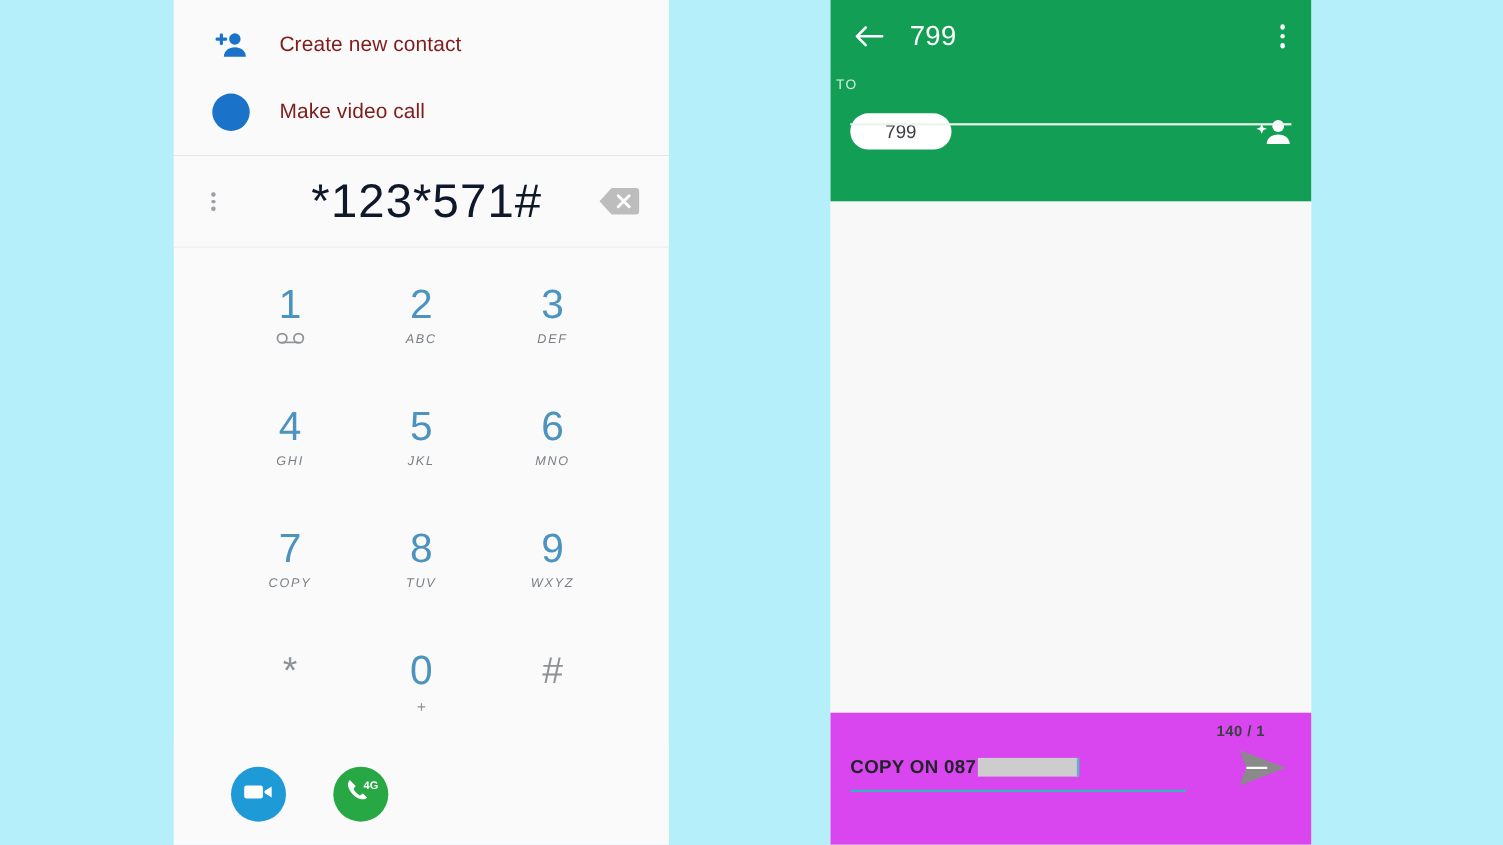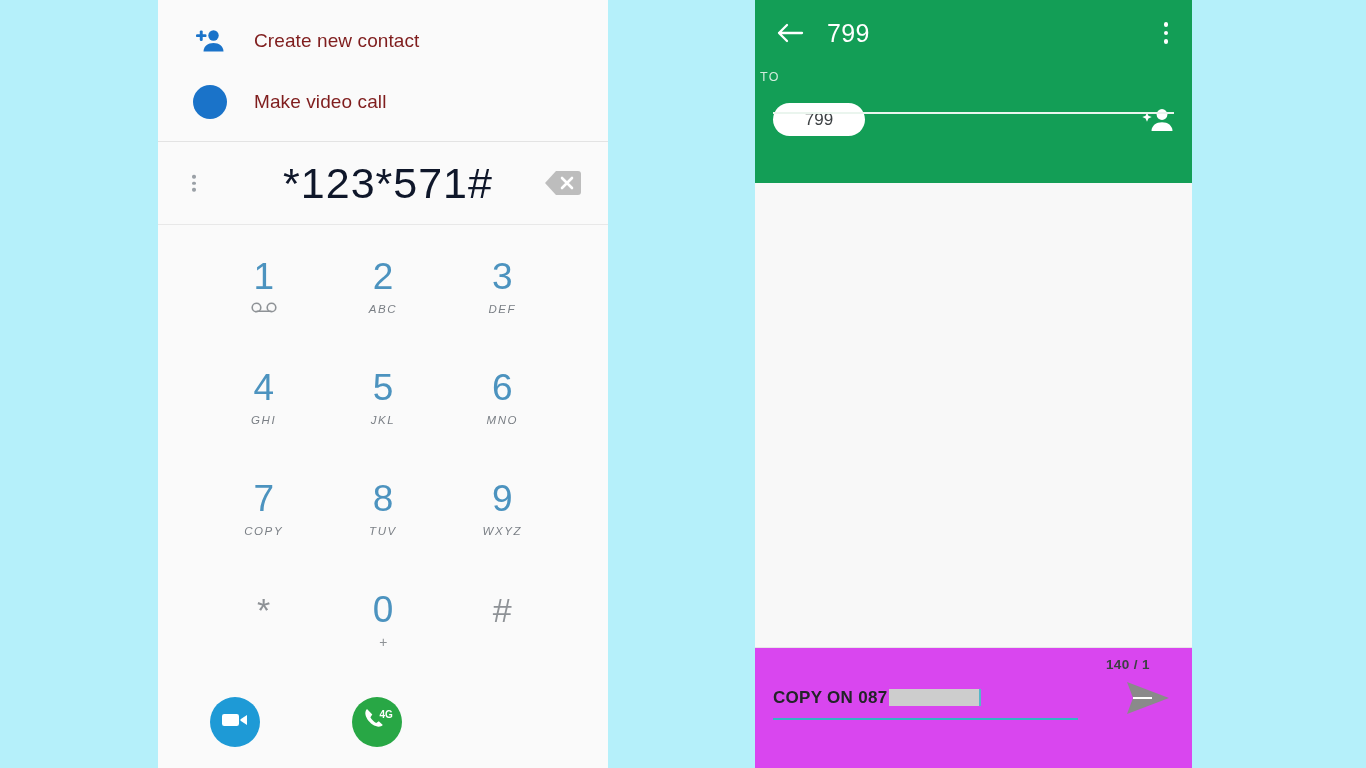--- a/index.html
+++ b/index.html
@@ -78,21 +78,21 @@
   .key .sub {
     font-size: 11.5px; color: #7a7f85; letter-spacing: 1.6px;
     margin-top: 8px; height: 13px; line-height: 13px; font-style: italic;
   }
   .key .sub.plus { font-size: 14px; letter-spacing: 0; color:#8e9296; }
   .key .sub.vm { margin-top: 7px; }
 
   
   .call-bar {
     height: 92px; display: flex; align-items: center;
-    justify-content: flex-start; padding-left: 52px; gap: 92px;
+    justify-content: flex-start; padding-left: 52px; gap: 43px;
     background: #fafafa;
   }
   .fab {
     width: 50px; height: 50px; border-radius: 50%;
     display: flex; align-items: center; justify-content: center;
     position: relative;
   }
   .fab.video { background: #1e9ad6; }
   .fab.call4g { background: #28a745; }
 

